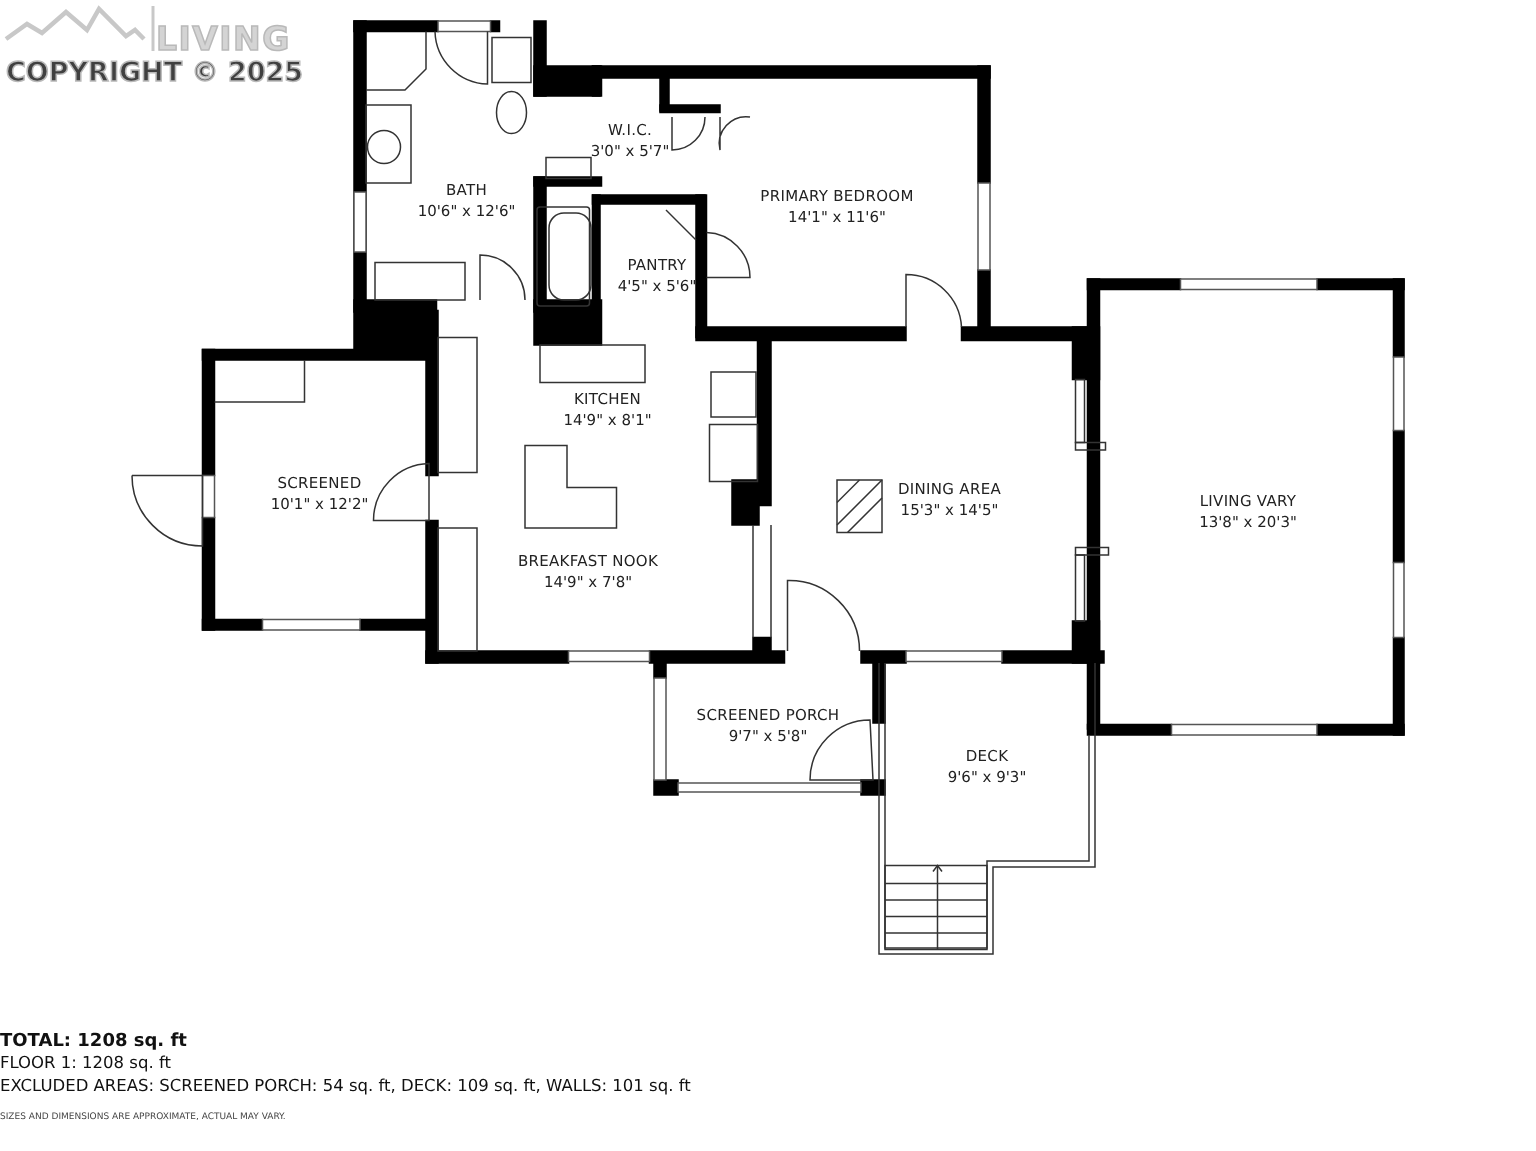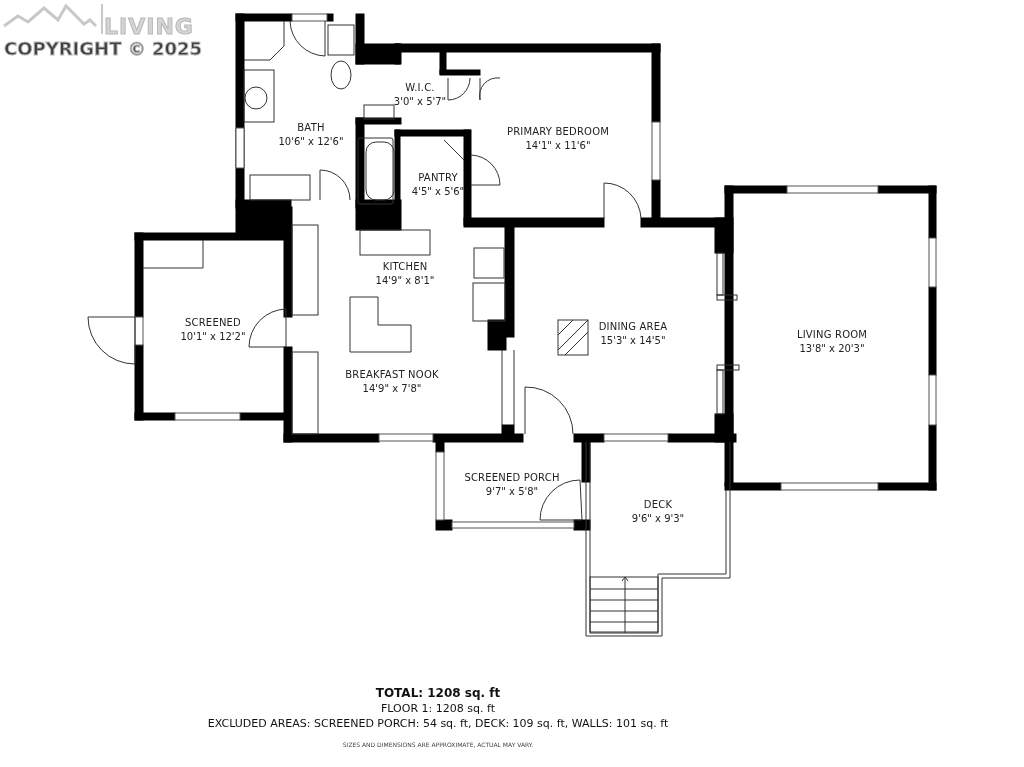--- a/index.html
+++ b/index.html
@@ -4,21 +4,21 @@
 <style>
   html, body { margin:0; padding:0; background:#ffffff; }
   body { width:1024px; height:767px; position:relative; overflow:hidden; font-family:"DejaVu Sans", sans-serif; }
   #plan { position:absolute; left:0; top:0; width:1024px; height:767px; }
   .room-label { position:absolute; text-align:center; color:#222; font-size:10px; line-height:14px; transform:translate(-50%,-50%); white-space:nowrap; }
   .room-label .nm { display:block; letter-spacing:0.2px; }
   .room-label .dm { display:block; }
   .wm { position:absolute; left:2px; top:2px; color:#cfcfcf; font-family:"DejaVu Sans", sans-serif; font-weight:bold; }
   .wm .brand { position:absolute; left:102px; top:12px; font-size:22px; letter-spacing:1px; color:#d4d4d4; -webkit-text-stroke:1px #b9b9b9; }
   .wm .copy { position:absolute; left:2px; top:36px; font-size:18px; color:#404040; -webkit-text-stroke:1px #b9b9b9; white-space:nowrap; }
-  .totals { position:absolute; left:0; width:876px; text-align:center; color:#111; }
+  .totals { position:absolute; left:0; width:876px; text-align:left; color:#111; }
   .t-total { top:686px; font-size:12px; font-weight:bold; }
   .t-floor { top:702px; font-size:11px; }
   .t-excl { top:717px; font-size:11px; }
   .t-note { top:741px; font-size:6px; color:#444; }
 </style>
 </head>
 <body>
 
 <svg id="plan" viewBox="0 0 1024 767" xmlns="http://www.w3.org/2000/svg">
 
@@ -195,21 +195,21 @@
   </div>
   <div class="room-label" style="left:213px;top:330px;">
     <span class="nm">SCREENED</span>
     <span class="dm">10'1" x 12'2"</span>
   </div>
   <div class="room-label" style="left:633px;top:334px;">
     <span class="nm">DINING AREA</span>
     <span class="dm">15'3" x 14'5"</span>
   </div>
   <div class="room-label" style="left:832px;top:342px;">
-    <span class="nm">LIVING ROOM</span>
+    <span class="nm">LIVING VARY</span>
     <span class="dm">13'8" x 20'3"</span>
   </div>
   <div class="room-label" style="left:392px;top:382px;">
     <span class="nm">BREAKFAST NOOK</span>
     <span class="dm">14'9" x 7'8"</span>
   </div>
   <div class="room-label" style="left:512px;top:485px;">
     <span class="nm">SCREENED PORCH</span>
     <span class="dm">9'7" x 5'8"</span>
   </div>

